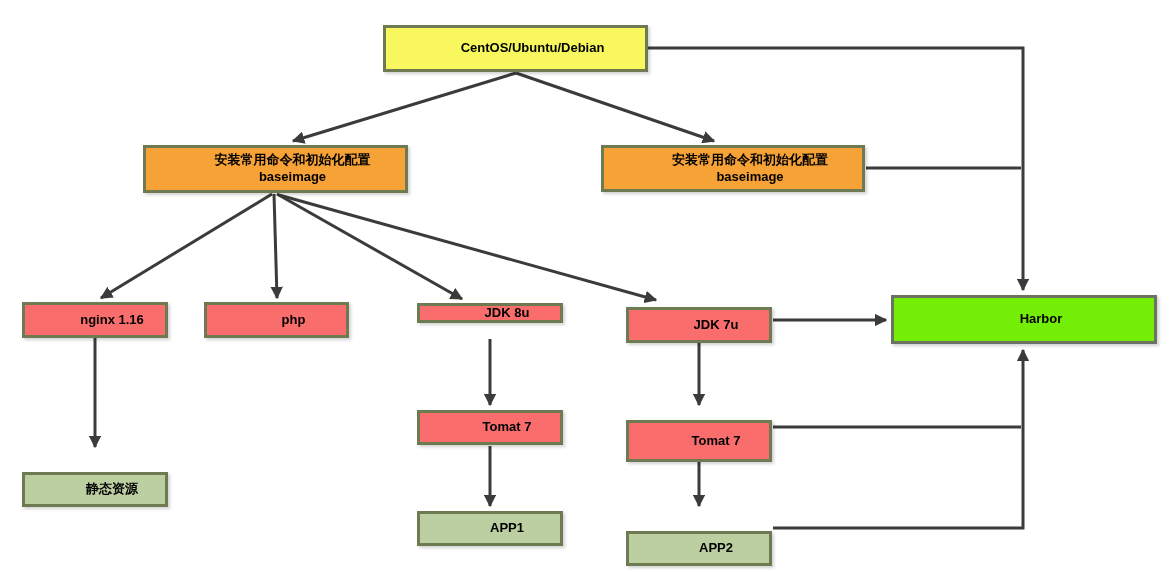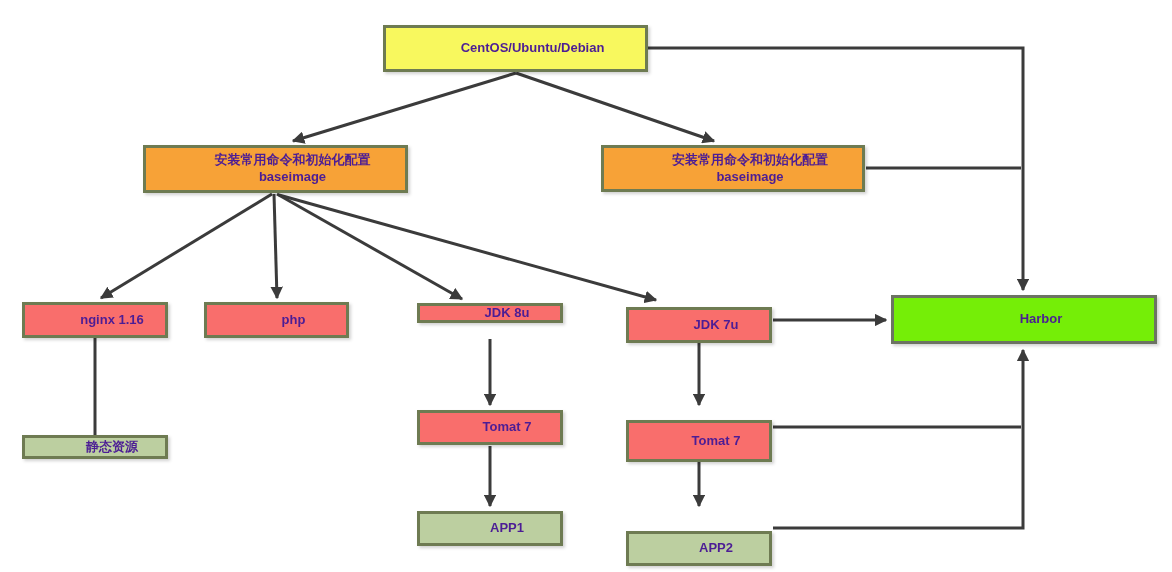--- a/index.html
+++ b/index.html
@@ -20,21 +20,21 @@
   .node{
     position:absolute;
     box-sizing:border-box;
     border:3px solid var(--border-olive,#6e7b52);
     display:flex;
     flex-direction:column;
     align-items:center;
     justify-content:center;
     font-size:13px;
     font-weight:bold;
-    color:#4c1d95;
+    color:#000000;
     text-align:center;
     line-height:1.3;
     box-shadow:2px 2px 3px rgba(0,0,0,0.18);
     cursor:default;
     padding-left:34px;
   }
   .node span{display:block;}
   .yellow {background:var(--node-yellow,#f8f85e);}
   .orange {background:var(--node-orange,#f7a237);}
   .red    {background:var(--node-red,#f96e6c);}
@@ -105,21 +105,21 @@
   </div>
 
   <div class="node red" style="left:417px;top:410px;width:146px;height:35px">
     <span>Tomat 7</span>
   </div>
 
   <div class="node red" style="left:626px;top:420px;width:146px;height:42px">
     <span>Tomat 7</span>
   </div>
 
-  <div class="node sage" style="left:22px;top:435px;width:146px;height:24px">
+  <div class="node sage" style="left:22px;top:472px;width:146px;height:35px">
     <span>静态资源</span>
   </div>
 
   <div class="node sage" style="left:417px;top:511px;width:146px;height:35px">
     <span>APP1</span>
   </div>
 
   <div class="node sage" style="left:626px;top:531px;width:146px;height:35px">
     <span>APP2</span>
   </div>

